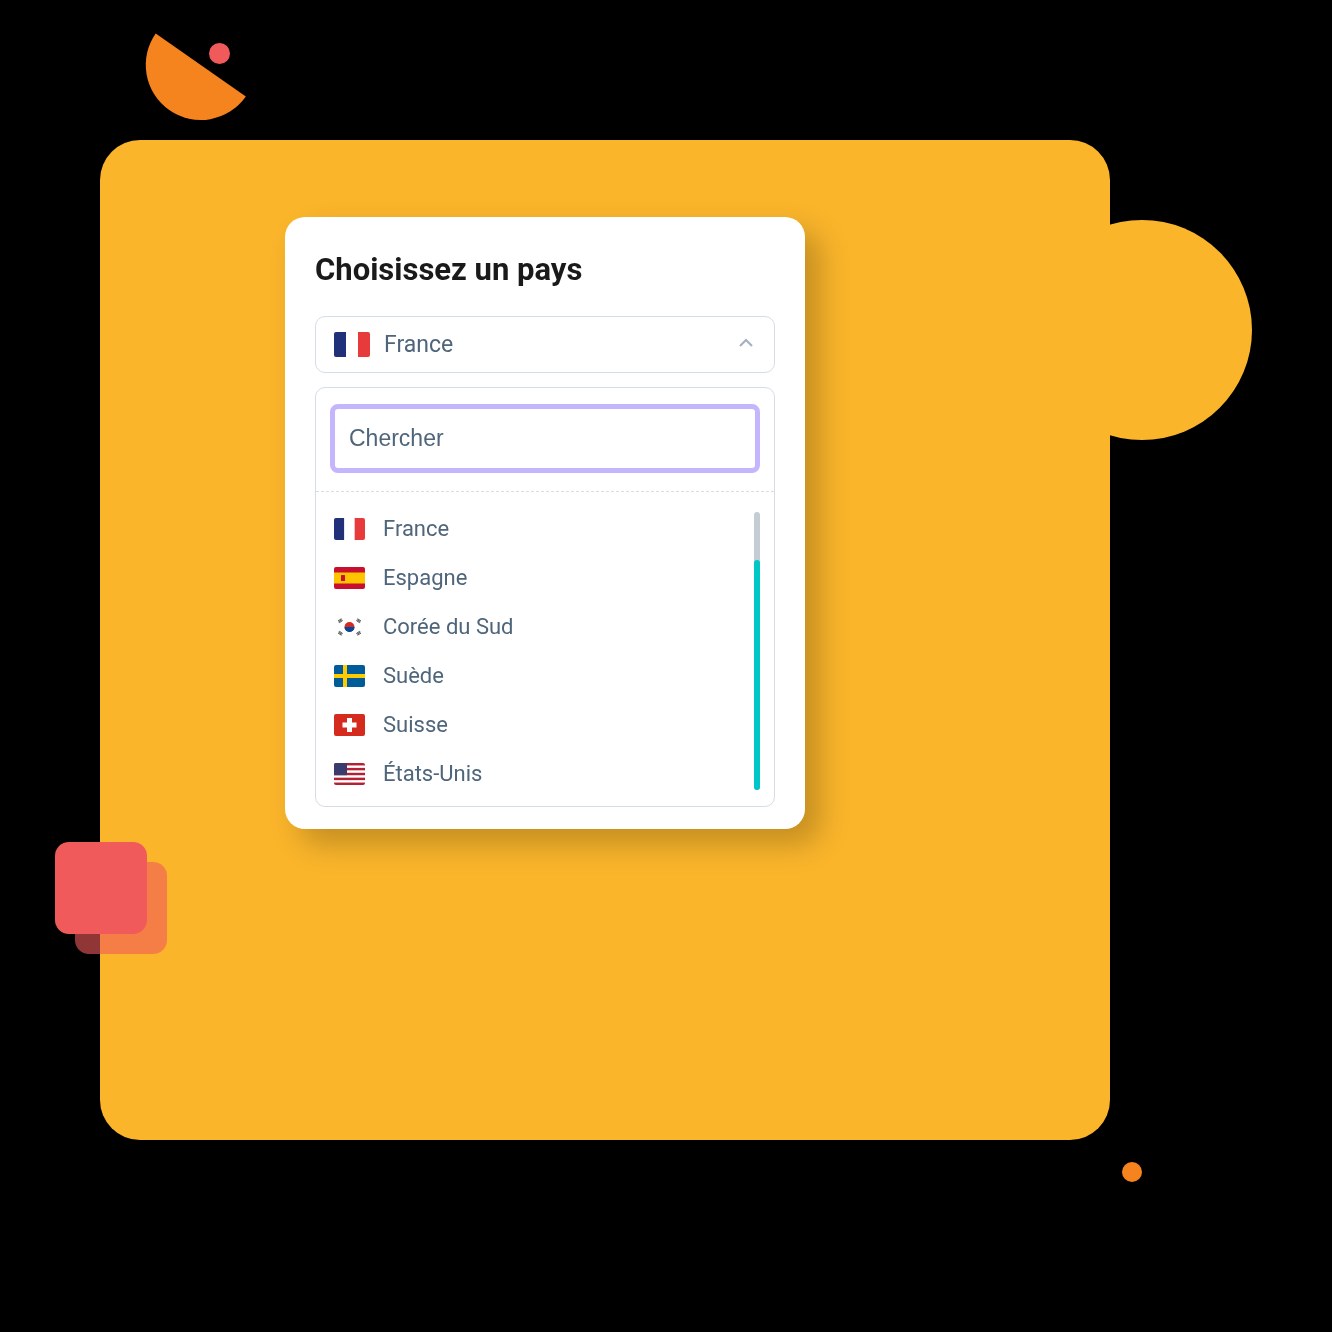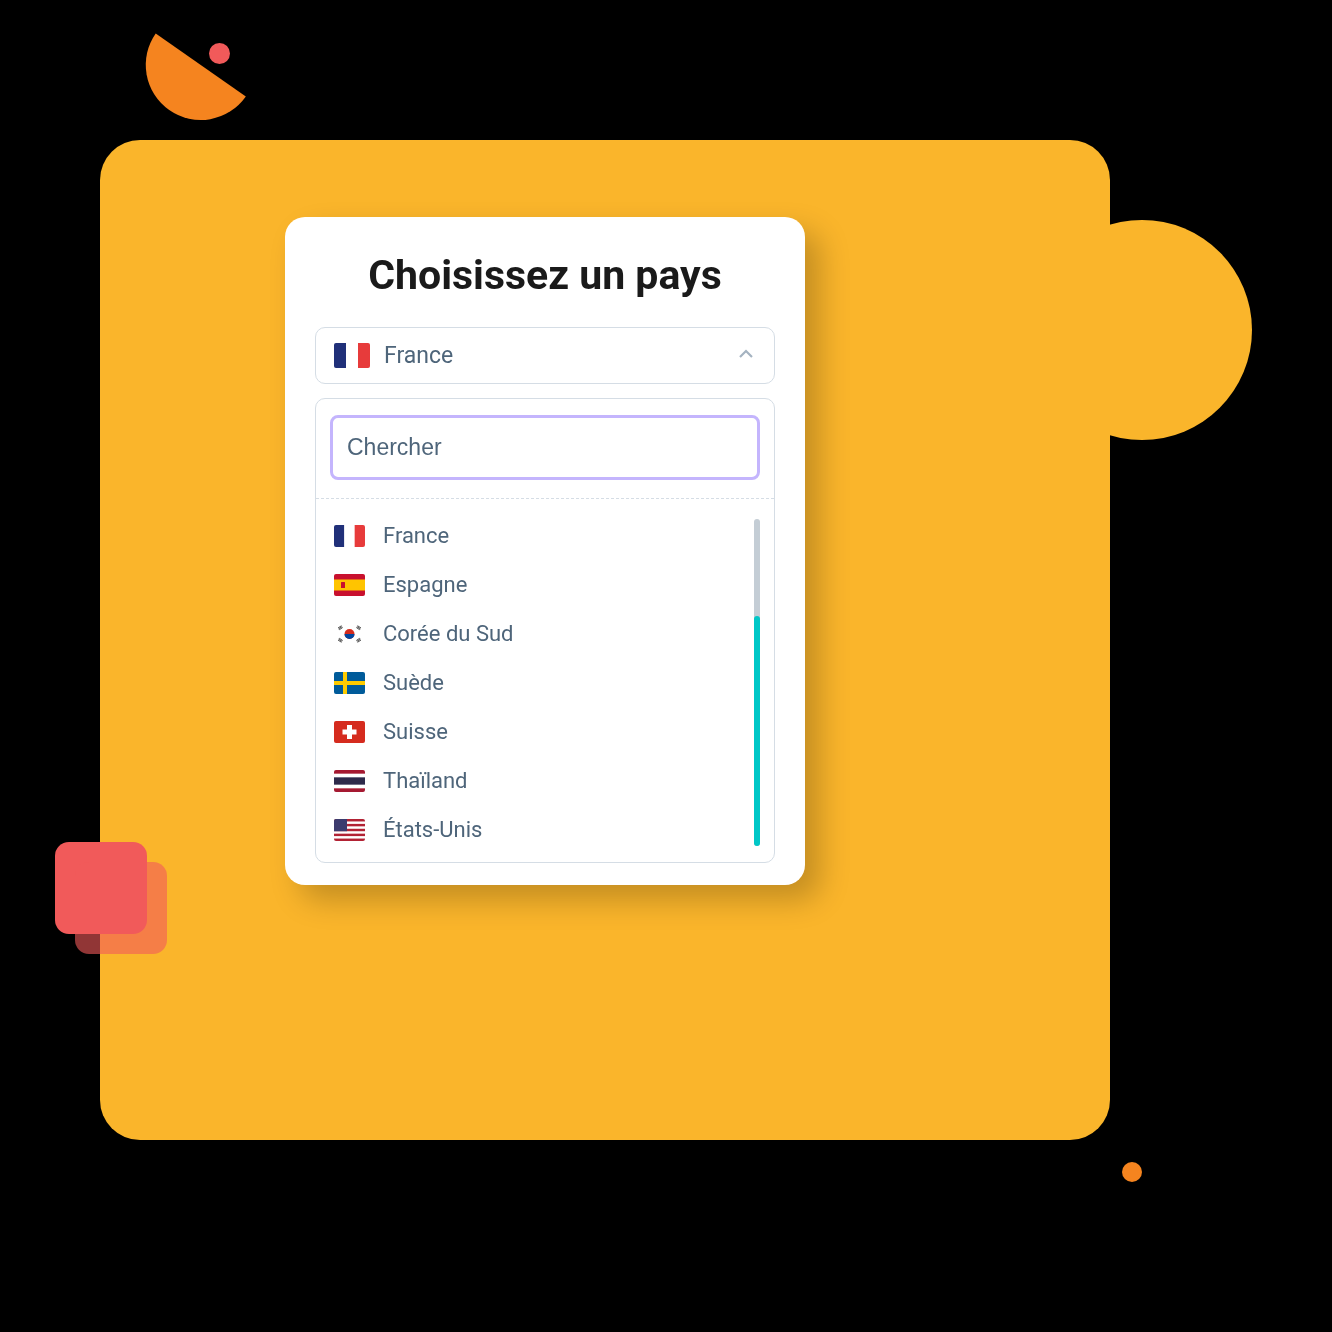--- a/index.html
+++ b/index.html
@@ -80,25 +80,24 @@
     position: absolute;
     left: 285px;
     top: 217px;
     width: 520px;
     background: #fff;
     border-radius: 20px;
     padding: 34px 30px 22px 30px;
     box-shadow: 15px 15px 30px rgba(0,0,0,0.22);
   }
   .title {
-    font-size: 41px;
+    font-size: 31px;
     font-weight: 700;
     color: #1A1A1A;
     margin-bottom: 28px;
-    text-align: center;
   }
   .select-box {
     border: 1px solid #D5DDE5;
     border-radius: 10px;
     padding: 14px 18px;
     display: flex;
     align-items: center;
     gap: 14px;
     margin-bottom: 14px;
     cursor: pointer;
@@ -112,21 +111,21 @@
     color: #A5B3C1;
   }
   .dropdown {
     border: 1px solid #D5DDE5;
     border-radius: 10px;
     padding: 16px 14px 8px 14px;
     position: relative;
   }
   .search-input {
     width: 100%;
-    border: 3px solid #c4b5fd;
+    border: 5px solid #c4b5fd;
     border-radius: 8px;
     padding: 16px 14px;
     font-size: 23px;
     color: #4E657A;
     outline: none;
     caret-color: #4E657A;
   }
   .search-input::placeholder { color: #4E657A; }
   .divider {
     border: none;
@@ -271,30 +270,20 @@
         <span class="flag small">
           <svg width="31" height="22" viewBox="0 0 31 22">
               <rect width="31" height="22" fill="#D52B1E"></rect>
               <rect x="13" y="4" width="5" height="14" fill="#fff"></rect>
               <rect x="8.5" y="8.5" width="14" height="5" fill="#fff"></rect>
             </svg>
         </span>
         <span>Suisse</span>
       </div>
 
-      <div class="option">
-        <span class="flag small">
-          <svg width="31" height="22" viewBox="0 0 31 22">
-              <rect width="31" height="22" fill="#A51931"></rect>
-              <rect y="3.67" width="31" height="14.66" fill="#fff"></rect>
-              <rect y="7.33" width="31" height="7.33" fill="#2D2A4A"></rect>
-            </svg>
-        </span>
-        <span>Thaïland</span>
-      </div>
 
 
       <div class="option">
         <span class="flag small">
           <svg width="31" height="22" viewBox="0 0 31 22">
               <rect width="31" height="22" fill="#fff"></rect>
               <rect y="0" width="31" height="2.44" fill="#B22234"></rect>
               <rect y="4.89" width="31" height="2.44" fill="#B22234"></rect>
               <rect y="9.78" width="31" height="2.44" fill="#B22234"></rect>
               <rect y="14.67" width="31" height="2.44" fill="#B22234"></rect>

